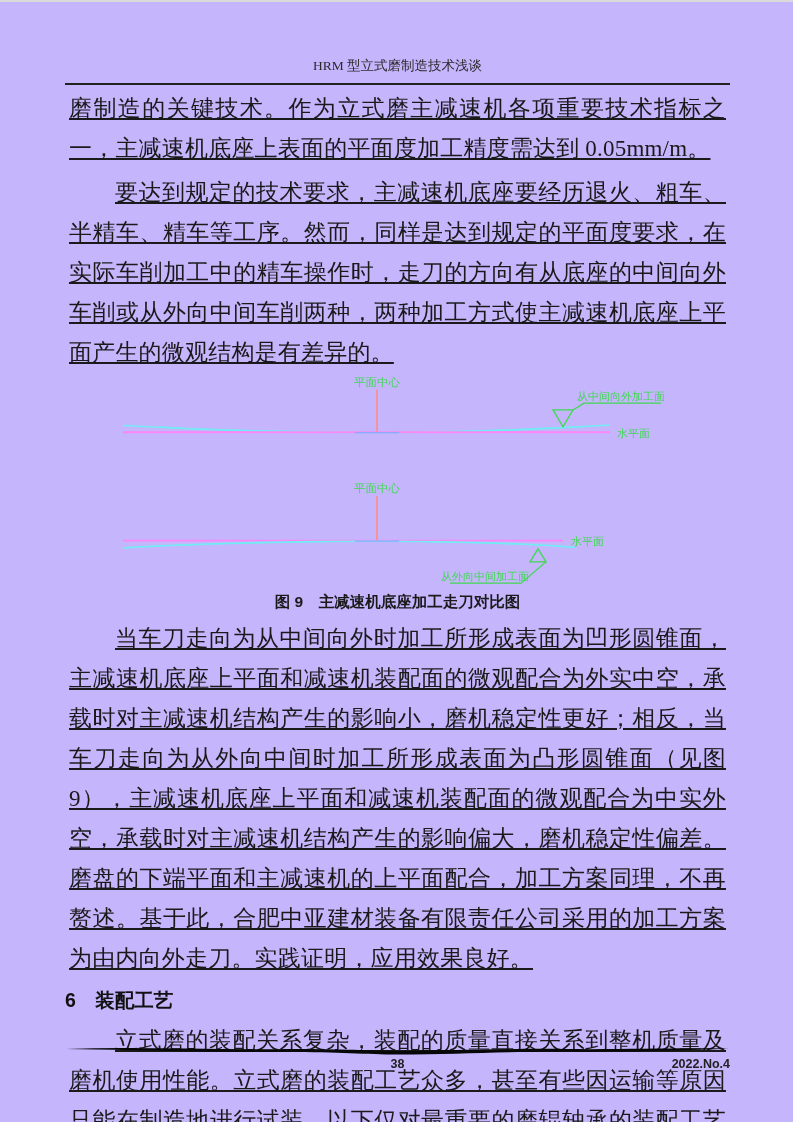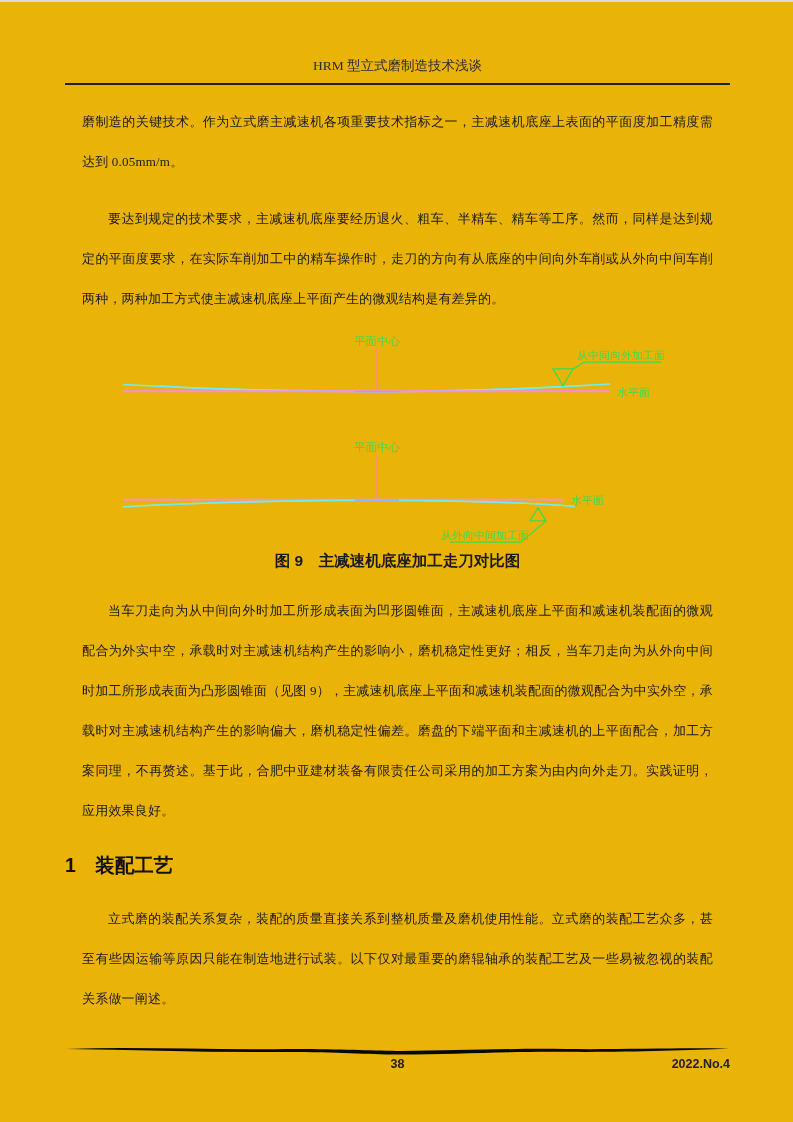--- a/index.html
+++ b/index.html
@@ -1,38 +1,39 @@
 <!DOCTYPE html>
 <html lang="zh" style="--green: #3fd94f; --magenta: #fb86f6; --salmon: #ff8d85; --cyan: #72ecf2; --blue: #8fa8ff;"><head>
 <meta charset="utf-8">
 <style>
   html,body{margin:0;padding:0;background:#888;}
   .page{
     position:relative;
     width:793px;height:1122px;
     margin:0 auto;
-    background:#eab308;
+    background:#c4b5fd;
     overflow:hidden;
     font-family:"Liberation Serif","DejaVu Serif",serif;
     color:#1a1a1a;
   }
   .top-edge{position:absolute;top:0;left:0;width:793px;height:2px;background:#d9d9d9;}
   .content{position:absolute;top:0;left:65px;width:665px;padding-top:56px;}
   .running-header{
     text-align:center;
     font-size:13.5px;line-height:20px;color:#2b2b2b;
     padding-bottom:7px;
     border-bottom:2px solid #222;
     white-space:pre-wrap;
   }
   p.body{
-    margin:17px;
-    font-size:13px;line-height:40px;
+    margin:4px;
+    font-size:23px;line-height:40px;
     text-align:justify;
     letter-spacing:.2px;
+    text-decoration:underline;
   }
   p.body.indent{text-indent:2em;}
   figure{margin:0;padding:0;}
   figure svg.diagram{display:block;}
   figcaption{
     font-family:"Liberation Sans","DejaVu Sans",sans-serif;
     font-weight:bold;font-size:15.5px;line-height:26px;
     text-align:center;white-space:pre-wrap;
   }
   h2.sec{
@@ -91,21 +92,21 @@
         <polygon points="465,191 481,191 473,177.5" fill="none" style="stroke:var(--green)" stroke-width="1.3"></polygon>
         <polyline points="385,213 456,213 481,191" fill="none" style="stroke:var(--green)" stroke-width="1.3"></polyline>
         <text x="420" y="210" text-anchor="middle" font-size="11" style="fill:var(--green)">从外向中间加工面</text>
         <text x="506" y="173.5" font-size="11" style="fill:var(--green)">水平面</text>
       </svg>
       <figcaption>图 9　主减速机底座加工走刀对比图</figcaption>
     </figure>
 
     <p class="body indent">当车刀走向为从中间向外时加工所形成表面为凹形圆锥面，主减速机底座上平面和减速机装配面的微观配合为外实中空，承载时对主减速机结构产生的影响小，磨机稳定性更好；相反，当车刀走向为从外向中间时加工所形成表面为凸形圆锥面（见图 9），主减速机底座上平面和减速机装配面的微观配合为中实外空，承载时对主减速机结构产生的影响偏大，磨机稳定性偏差。磨盘的下端平面和主减速机的上平面配合，加工方案同理，不再赘述。基于此，合肥中亚建材装备有限责任公司采用的加工方案为由内向外走刀。实践证明，应用效果良好。</p>
 
-    <h2 class="sec">1　装配工艺</h2>
+    <h2 class="sec">6　装配工艺</h2>
 
     <p class="body indent">立式磨的装配关系复杂，装配的质量直接关系到整机质量及磨机使用性能。立式磨的装配工艺众多，甚至有些因运输等原因只能在制造地进行试装。以下仅对最重要的磨辊轴承的装配工艺及一些易被忽视的装配关系做一阐述。</p>
 
   </div>
 
   <div class="page-footer">
     <svg class="footer-divider" width="665" height="12" viewBox="0 0 665 12">
       <path fill="#070707" d="M1,5 C70,2.5 140,6 210,5.2 C270,4.6 300,6.8 332,6.9
         C390,7 440,4.2 500,5 C560,5.8 620,3.2 664,4.8
         C620,6.2 560,8.4 500,7.8 C440,7.2 390,10.6 332,10.5

